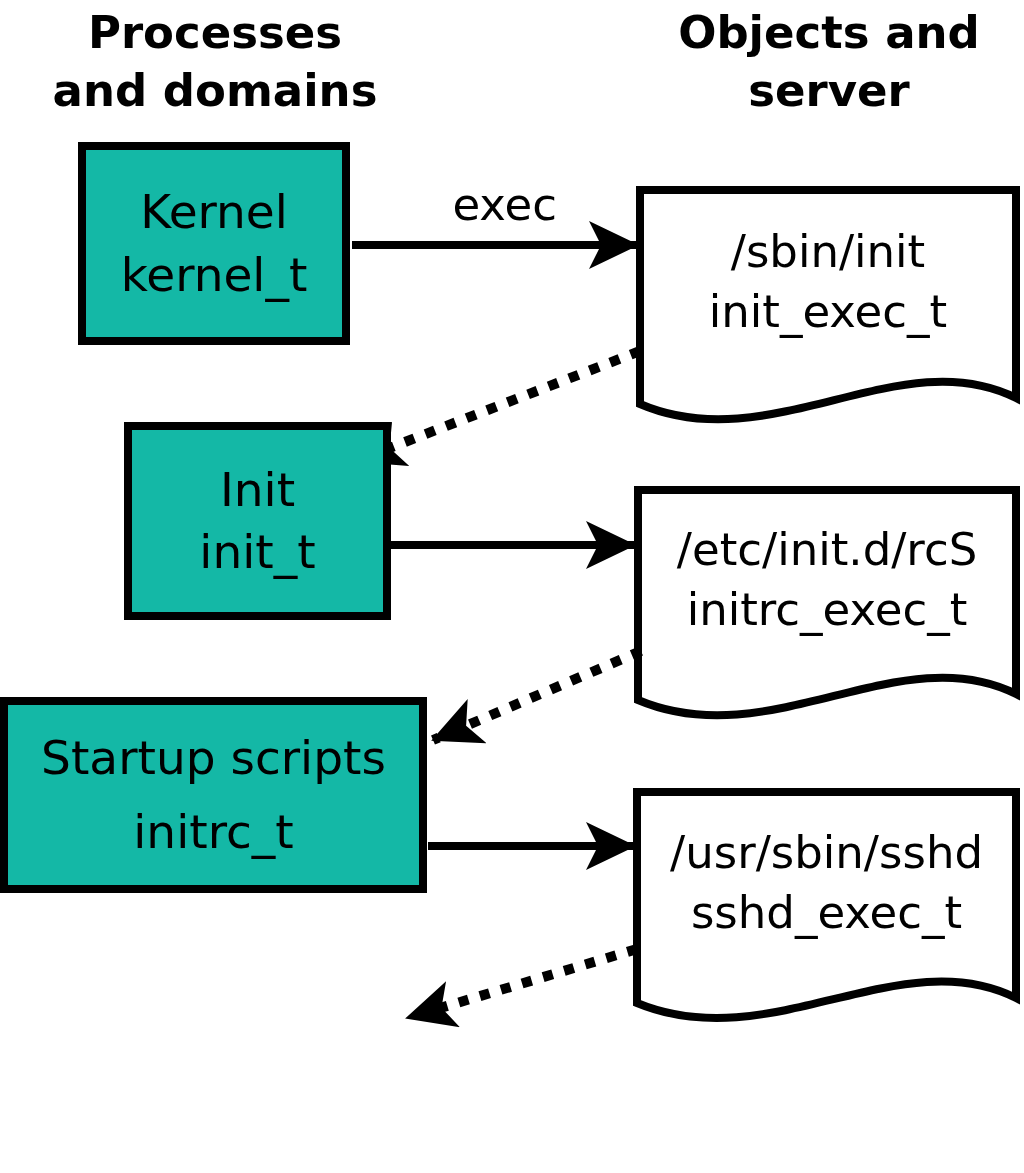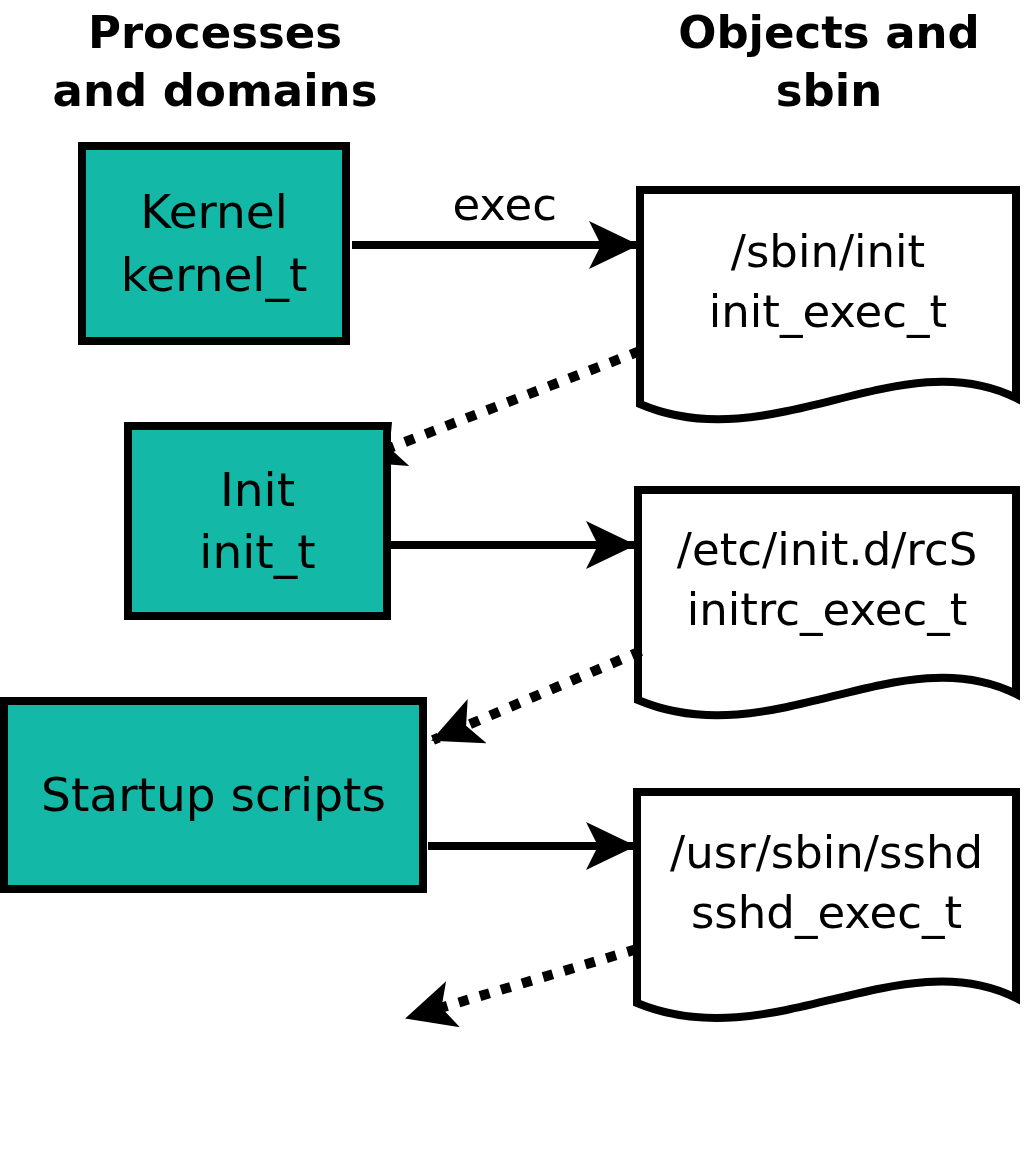--- a/index.html
+++ b/index.html
@@ -88,33 +88,34 @@
     <line class="da" x1="641" y1="651" x2="433" y2="740" marker-end="url(#ah)"></line>
     <line class="da" x1="637" y1="949" x2="407" y2="1018" marker-end="url(#ah)"></line>
   </svg>
 
   <div class="hdr" style="left:20px; top:4px; width:390px;">
     <div>Processes</div>
     <div>and domains</div>
   </div>
   <div class="hdr" style="left:640px; top:4px; width:378px;">
     <div>Objects and</div>
-    <div>sbin</div>
+    <div>server</div>
   </div>
 
   <div class="pbox" style="left:78px; top:142px; width:272px; height:203px;">
     <div>Kernel</div>
     <div>kernel_t</div>
   </div>
   <div class="pbox" style="left:80px; top:422px; width:267px; height:198px;margin-left:44px;">
     <div>Init</div>
     <div>init_t</div>
   </div>
   <div class="pbox" style="left:0px; top:697px; width:427px; height:196px;gap:12px;">
     <div>Startup scripts</div>
+    <div>initrc_t</div>
   </div>
 
   <div class="doclabel" style="left:640px; top:190px; width:376px; height:214px;">
     <div>/sbin/init</div>
     <div>init_exec_t</div>
   </div>
   <div class="doclabel" style="left:638px; top:490px; width:378px; height:210px;">
     <div>/etc/init.d/rcS</div>
     <div>initrc_exec_t</div>
   </div>

